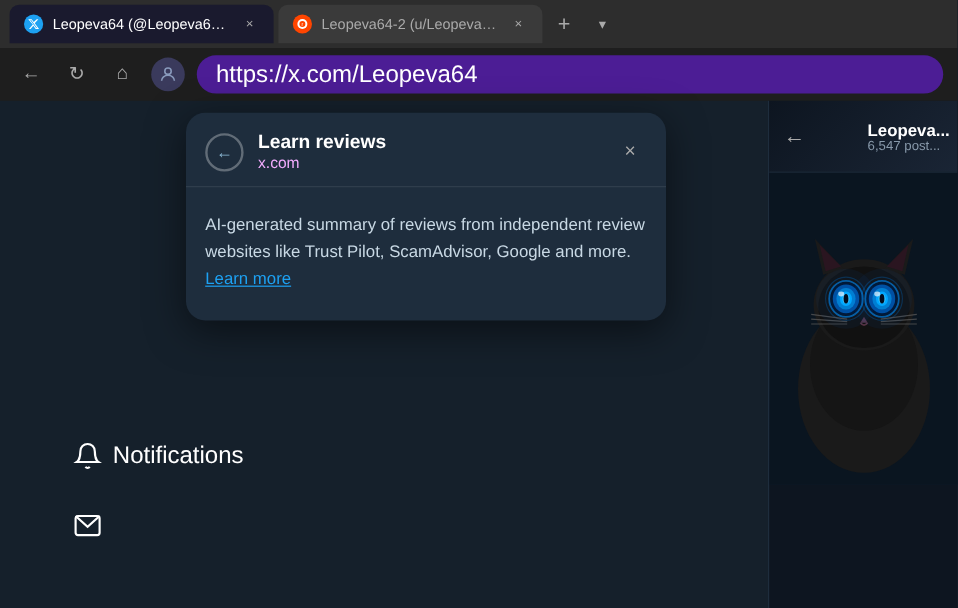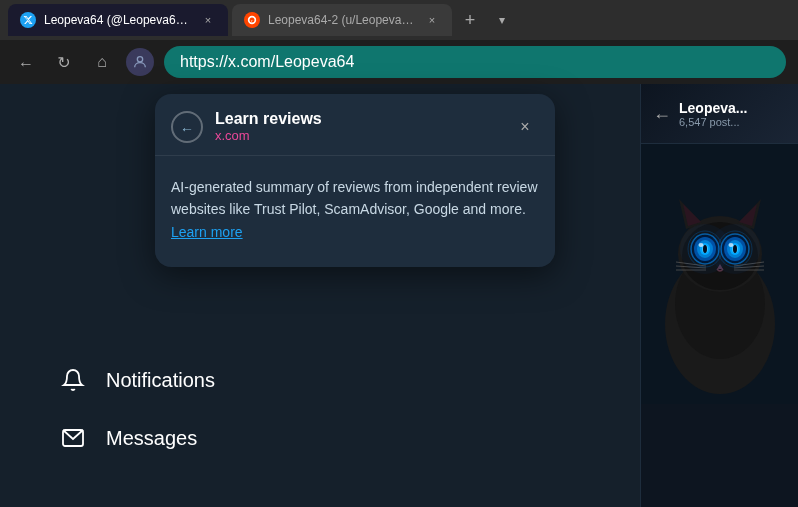--- a/index.html
+++ b/index.html
@@ -123,27 +123,27 @@
       align-items: center;
       justify-content: center;
       color: #aaa;
       font-size: 16px;
       cursor: pointer;
       border-radius: 50%;
     }
 
     .address-input {
       flex: 1;
-      background: #0f766e;
+      background: #4c1d95;
       border: none;
       border-radius: 20px;
       height: 32px;
       padding: 0 16px;
       color: #fff;
-      font-size: 16px;
+      font-size: 20px;
       outline: none;
     }
 
     
     .main-content {
       display: flex;
       height: calc(507px - 84px);
       position: relative;
     }
 
@@ -195,21 +195,21 @@
     }
 
     .popup-title {
       font-size: 16px;
       font-weight: 700;
       color: #fff;
     }
 
     .popup-subtitle {
       font-size: 13px;
-      color: #ec4899;
+      color: #f0abfc;
     }
 
     .popup-close-btn {
       width: 28px;
       height: 28px;
       display: flex;
       align-items: center;
       justify-content: center;
       color: #aaa;
       cursor: pointer;
@@ -239,21 +239,21 @@
       position: absolute;
       bottom: 40px;
       left: 0;
       right: 0;
       padding: 0 60px;
     }
 
     .nav-item {
       display: flex;
       align-items: center;
-      gap: 20px;
+      gap: 8px;
       padding: 16px 0;
       color: #fff;
       font-size: 20px;
       font-weight: 500;
       cursor: pointer;
     }
 
     .nav-icon {
       width: 26px;
       height: 26px;
@@ -291,20 +291,21 @@
     }
 
     .back-btn-right {
       color: #aaa;
       font-size: 18px;
       cursor: pointer;
     }
 
     .profile-name-area {
       flex: 1;
+      margin-left: 44px;
     }
 
     .profile-name {
       font-size: 14px;
       font-weight: 700;
       color: #fff;
     }
 
     .profile-posts {
       font-size: 11px;
@@ -414,21 +415,20 @@
         <span>Notifications</span>
       </div>
 
       <div class="nav-item">
         <div class="nav-icon">
           <svg viewBox="0 0 24 24">
               <rect x="2" y="4" width="20" height="16" rx="2"></rect>
               <polyline points="2,4 12,13 22,4"></polyline>
             </svg>
         </div>
-        <span>Messages</span>
       </div>
 
     </div>
   </div>
 
   <div class="right-panel">
     <div class="profile-header">
       <span class="back-btn-right">←</span>
       <div class="profile-name-area">
         <div class="profile-name">Leopeva...</div>

